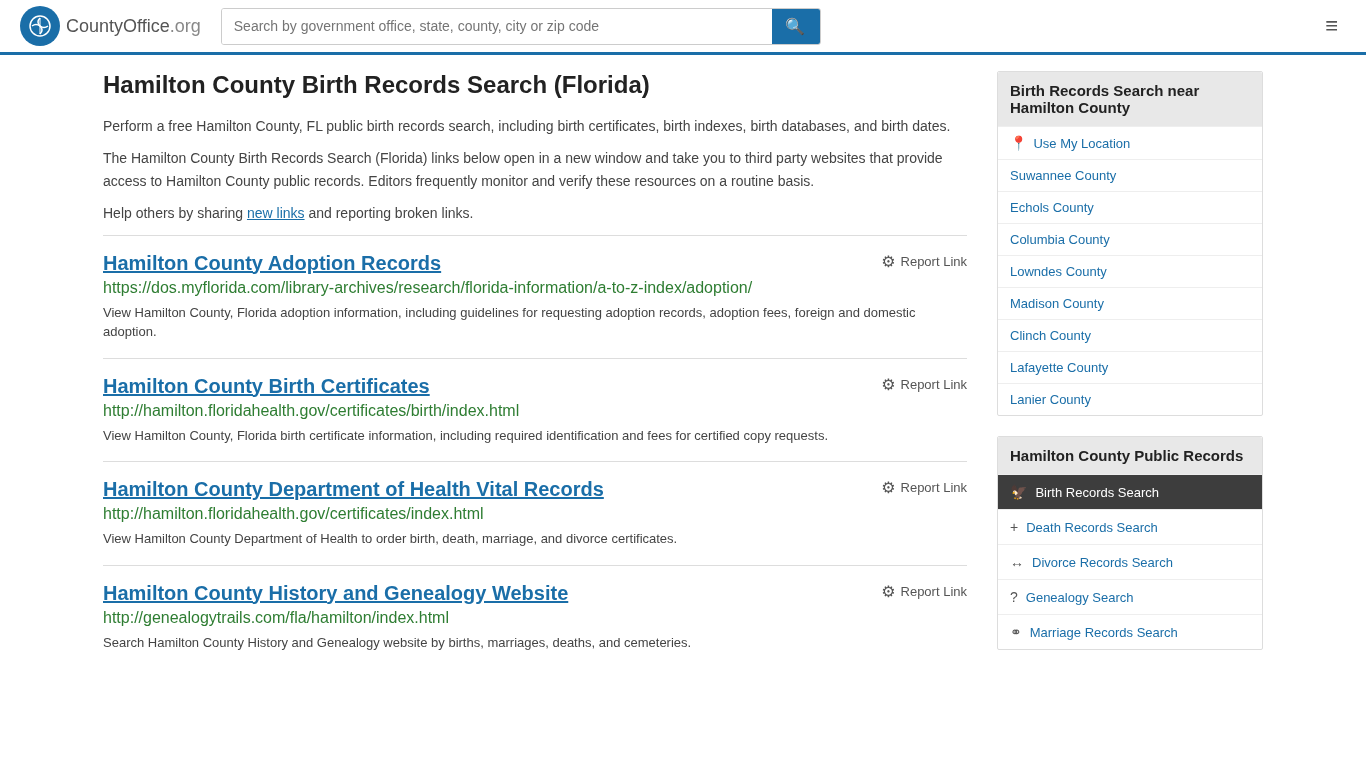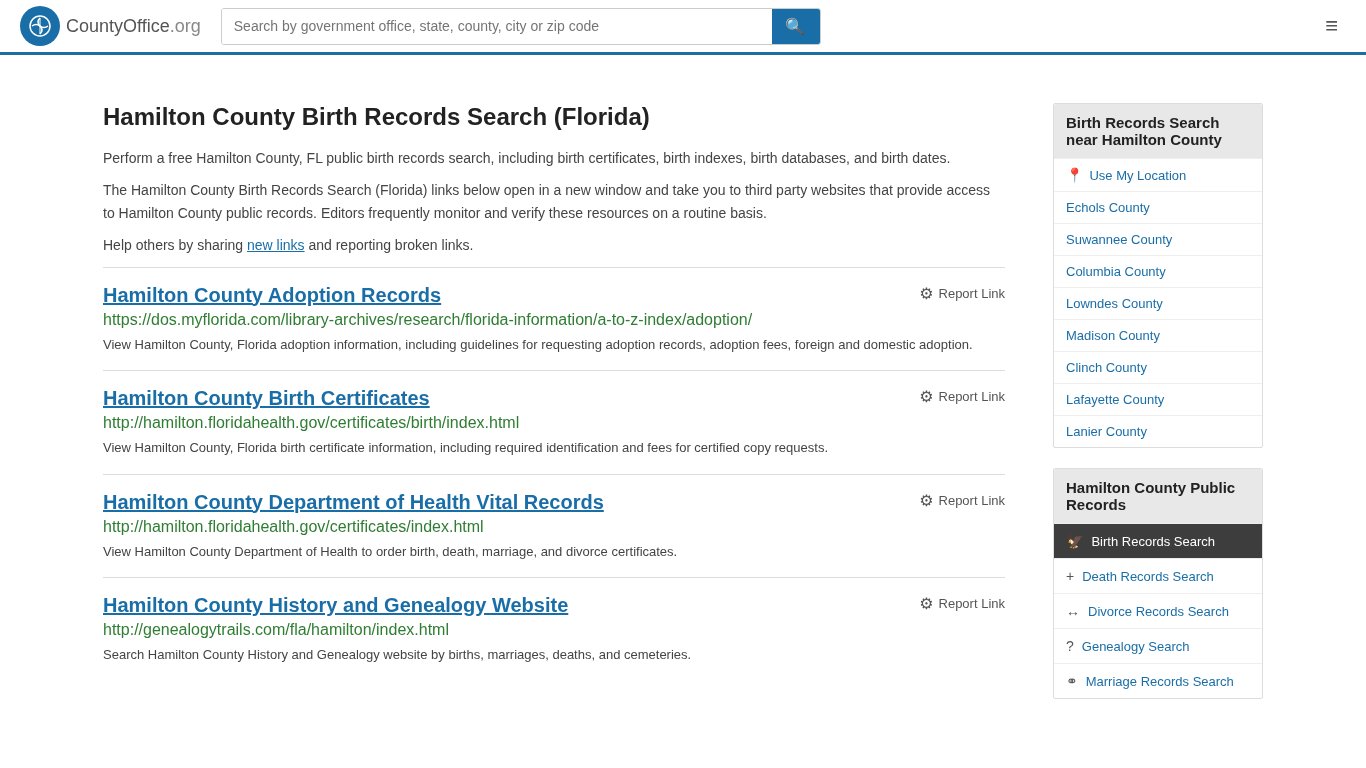--- a/index.html
+++ b/index.html
@@ -73,30 +73,30 @@
     .header-right {
       display: flex;
       align-items: center;
       gap: 10px;
       margin-left: auto;
     }
 
     
     .main-container {
       max-width: 1200px;
-      margin: 16px auto;
-      padding: 32px 20px;
-      display: flex;
-      gap: 48px;
+      margin: 0 auto;
+      padding: 16px 20px;
+      display: flex;
+      gap: 30px;
     }
     .content-area {
       flex: 1;
     }
     .sidebar {
-      width: 210px;
+      width: 266px;
       flex-shrink: 0;
     }
 
     
     .page-title {
       font-size: 24px;
       font-weight: bold;
       color: #222;
       margin-bottom: 16px;
     }
@@ -330,26 +330,26 @@
       <div class="sidebar-section-title">Birth Records Search near Hamilton County</div>
       <ul class="sidebar-item-list" id="nearby-list">
           <li>
             <a href="#">
               <span style="font-size: 14px;">📍</span>
               <span>Use My Location</span>
             </a>
           </li>
           <li>
             <a href="#">
+              <span>Suwannee County</span>
+            </a>
+          </li>
+          <li>
+            <a href="#">
               <span>Echols County</span>
-            </a>
-          </li>
-          <li>
-            <a href="#">
-              <span>Suwannee County</span>
             </a>
           </li>
           <li>
             <a href="#">
               <span>Columbia County</span>
             </a>
           </li>
           <li>
             <a href="#">
               <span>Lowndes County</span>

